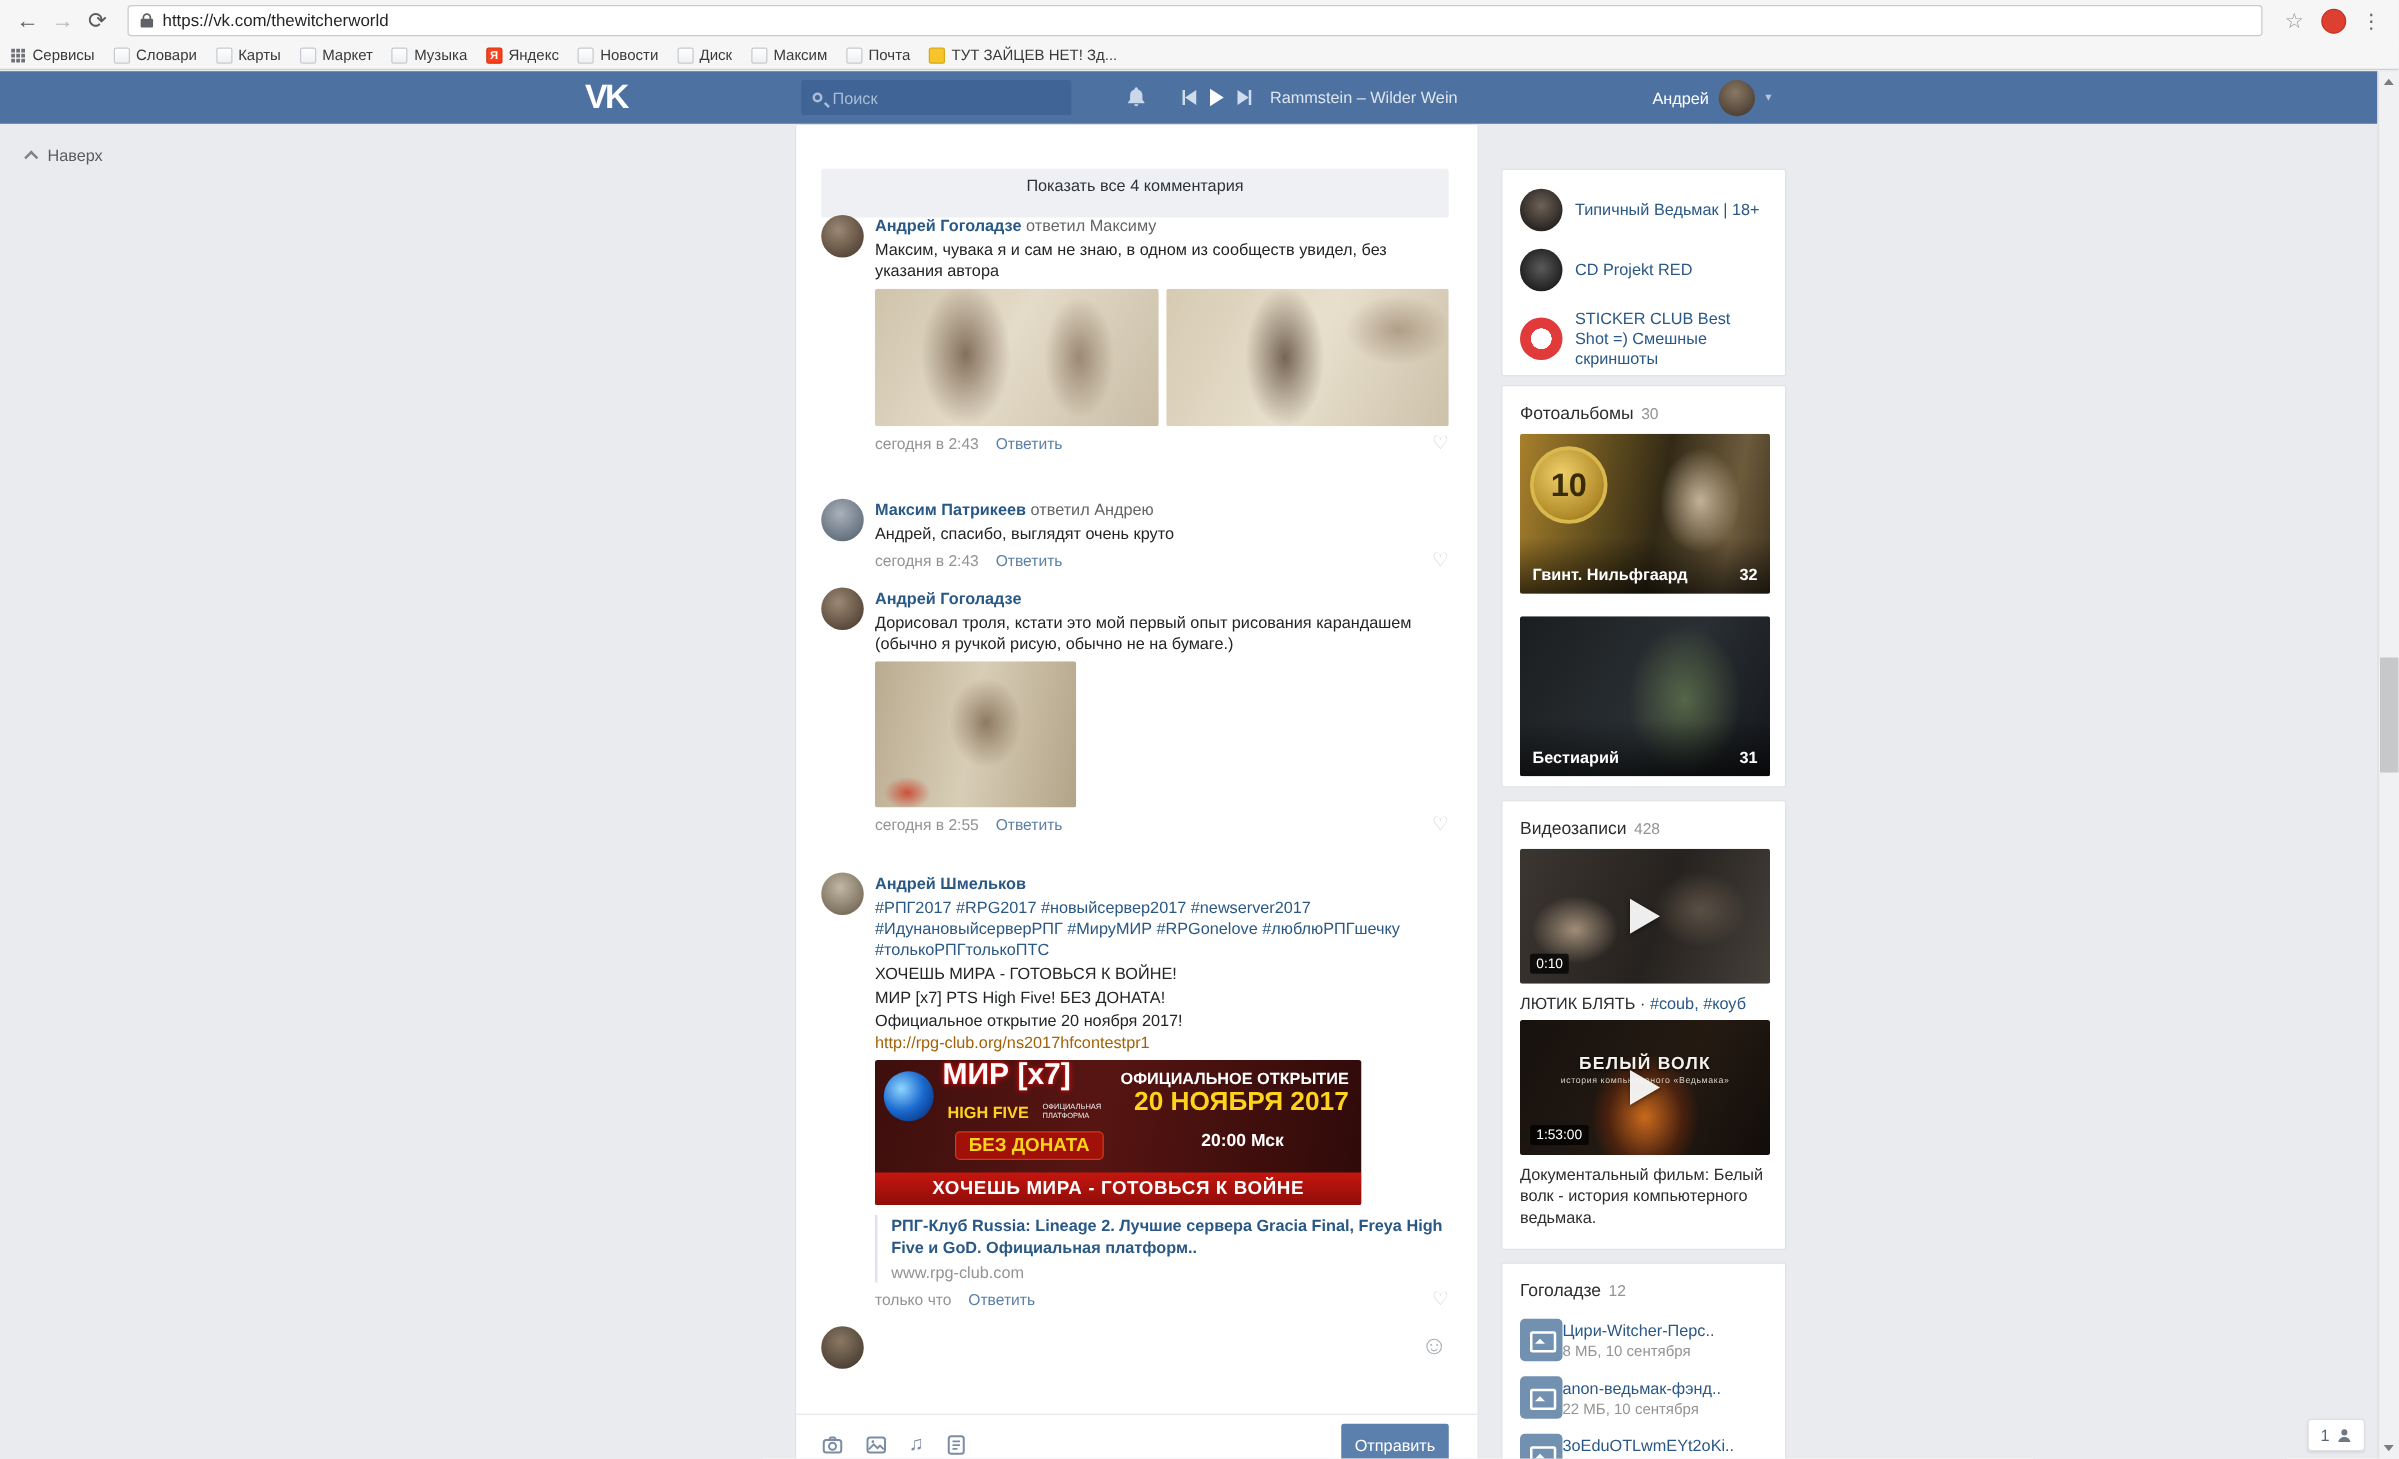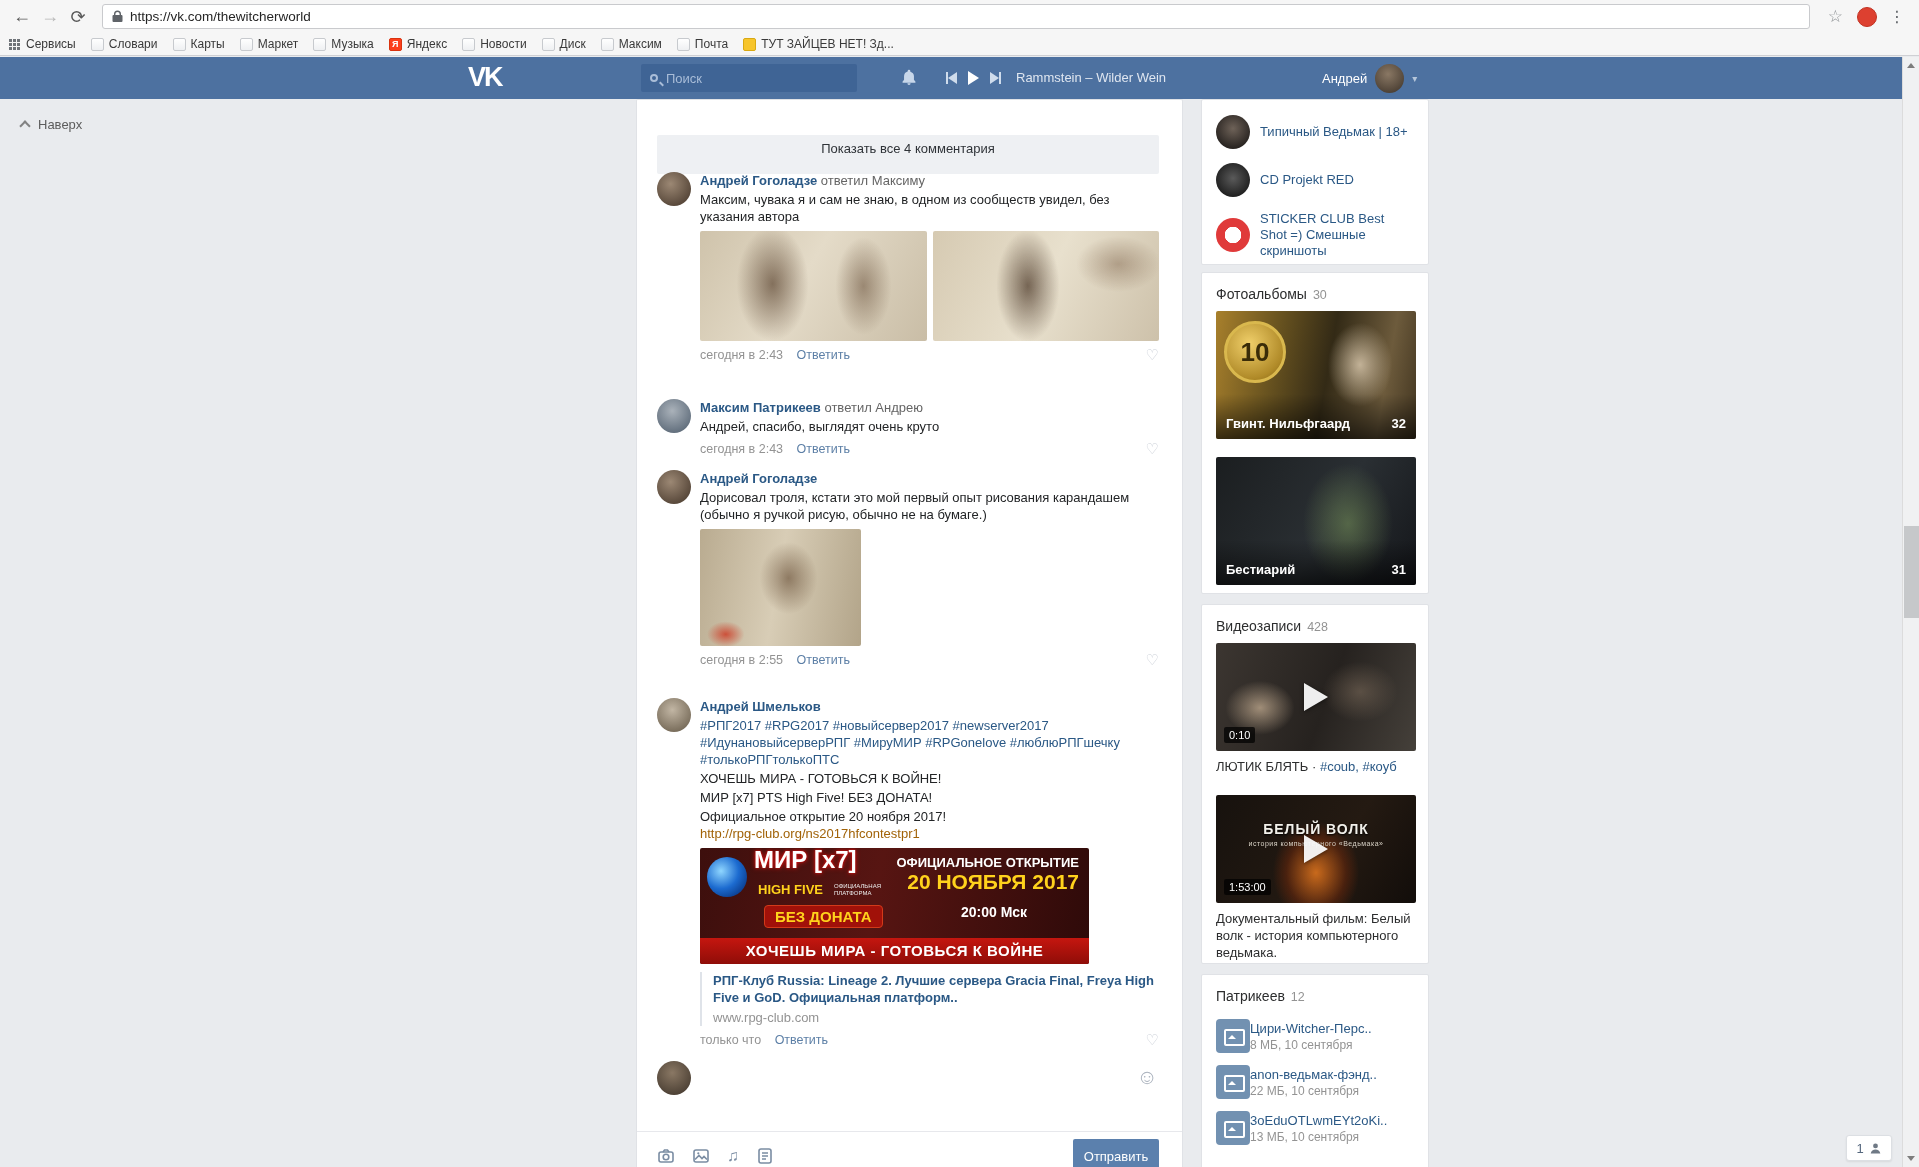--- a/index.html
+++ b/index.html
@@ -104,21 +104,21 @@
   .composer { position:absolute; left:0; right:0; top:951px; height:130px; }
   .comp-avatar { position:absolute; left:20px; top:10px; width:34px; height:34px; border-radius:50%; }
   .comp-input { position:absolute; left:63px; top:10px; right:60px; height:34px; }
   .comp-emoji { position:absolute; right:24px; top:16px; color:#aab2bd; font-size:21px; line-height:20px; }
   .comp-divider { position:absolute; left:0; right:0; top:80px; border-top:1px solid #e7e8ec; }
   .comp-tools { position:absolute; left:20px; top:96px; display:flex; gap:17px; align-items:center; }
   .comp-tools .note { color:#7b8da3; font-size:16px; line-height:16px; }
   .send-btn { position:absolute; right:23px; top:88px; width:86px; height:34px; background:#5b80ad; color:#fff; border:none; border-radius:2px; font-size:13px; font-family:inherit; }
 
   
-  .sbcard { position:absolute; left:1201px; width:228px; background:#fff; border:1px solid #e0e2e6; border-radius:2px; }
+  .sbcard { position:absolute; left:1201px; width:228px; background:#fff; border:1px solid #e0e2e6; border-radius:2px;margin-top:36px; }
   .sb-follow { top:99px; height:166px; padding:8px 0; }
   .sb-photos { top:272px; height:322px; }
   .sb-videos { top:604px; height:360px; }
   .sb-docs   { top:974px; height:200px; }
   .comm-row { display:flex; align-items:center; gap:10px; padding:7px 14px; }
   .comm-av { width:34px; height:34px; border-radius:50%; flex:none; }
   .cav-witcher { background:radial-gradient(circle at 50% 40%, #6e6258, #2a2522 72%); }
   .cav-sticker { background:radial-gradient(circle, #ffffff 0 34%, #e03a3a 35% 100%); }
   .cav-cdpr { background:radial-gradient(circle at 50% 45%, #5a5a5a, #1e1e1e 75%); }
   .comm-name { color:#2a5885; line-height:16px; }
@@ -139,21 +139,21 @@
           radial-gradient(50px 40px at 72% 45%, rgba(120,104,88,.6), rgba(0,0,0,0) 75%),
           linear-gradient(110deg,#3c3631,#26221f 55%,#45403a); }
   .vid2 { background:radial-gradient(54px 64px at 50% 72%, rgba(230,120,30,.85), rgba(150,50,10,.35) 55%, rgba(0,0,0,0) 80%),
           linear-gradient(120deg,#17120e,#241a12 60%,#120d0a); }
   .play { position:absolute; left:50%; top:50%; transform:translate(-50%,-50%); width:0; height:0;
           border-left:24px solid rgba(255,255,255,.93); border-top:14px solid transparent; border-bottom:14px solid transparent;
           filter:drop-shadow(0 1px 2px rgba(0,0,0,.55)); }
   .dur { position:absolute; left:8px; bottom:8px; background:rgba(0,0,0,.72); color:#fff; font-size:11px; padding:2px 5px; border-radius:2px; }
   .vid-overlay { position:absolute; left:0; right:0; top:26px; text-align:center; color:#f2f0ea; font-weight:bold; font-size:14px; letter-spacing:1px; text-shadow:0 1px 2px #000; }
   .vid-overlay-sub { position:absolute; left:0; right:0; top:45px; text-align:center; color:#d8d2c6; font-size:7px; letter-spacing:.5px; }
-  .vid-cap { padding:7px 14px 20px; line-height:17px; color:#2c2d2e; }
+  .vid-cap { padding:7px 14px 5px; line-height:17px; color:#2c2d2e; }
   .vid-cap .tags { color:#2a5885; }
   .doc-row { display:flex; padding:6px 14px; align-items:center; }
   .doc-ic { position:relative; width:34px; height:34px; border-radius:4px; background:#7291b1; flex:none; }
   .doc-ic::before { content:''; position:absolute; left:8px; top:10px; width:17px; height:13px; border:2px solid #fff; border-radius:2px; }
   .doc-ic::after { content:''; position:absolute; left:12px; top:16px; width:0; height:0; border-left:4px solid transparent; border-right:4px solid transparent; border-bottom:4px solid #fff; }
   .doc-name { color:#2a5885; line-height:16px; }
   .doc-meta { color:#939393; font-size:12px; margin-top:1px; }
 
   
   .online-badge { position:absolute; left:1846px; top:1135px; width:46px; height:26px; background:#fff; border:1px solid #dcdfe3; border-radius:3px; display:flex; align-items:center; justify-content:center; gap:5px; color:#55677d; font-size:13px; box-shadow:0 1px 2px rgba(0,0,0,.08); }
@@ -418,21 +418,21 @@
     <div class="vid vid2">
       <div class="vid-overlay">БЕЛЫЙ ВОЛК</div>
       <div class="vid-overlay-sub">история компьютерного «Ведьмака»</div>
       <span class="play"></span>
       <span class="dur">1:53:00</span>
     </div>
     <div class="vid-cap"><span>Документальный фильм: Белый волк - история компьютерного ведьмака.</span></div>
   </div>
 
   <div class="sbcard sb-docs">
-    <div class="sb-head"><span>Патрикеев</span><span class="sb-count">12</span></div>
+    <div class="sb-head"><span>Гоголадзе</span><span class="sb-count">12</span></div>
     <div class="doc-row">
       <span class="doc-ic"></span>
       <div><a class="doc-name">Цири-Witcher-Перс..</a><div class="doc-meta">8 МБ, 10 сентября</div></div>
     </div>
     <div class="doc-row">
       <span class="doc-ic"></span>
       <div><a class="doc-name">anon-ведьмак-фэнд..</a><div class="doc-meta">22 МБ, 10 сентября</div></div>
     </div>
     <div class="doc-row">
       <span class="doc-ic"></span>

